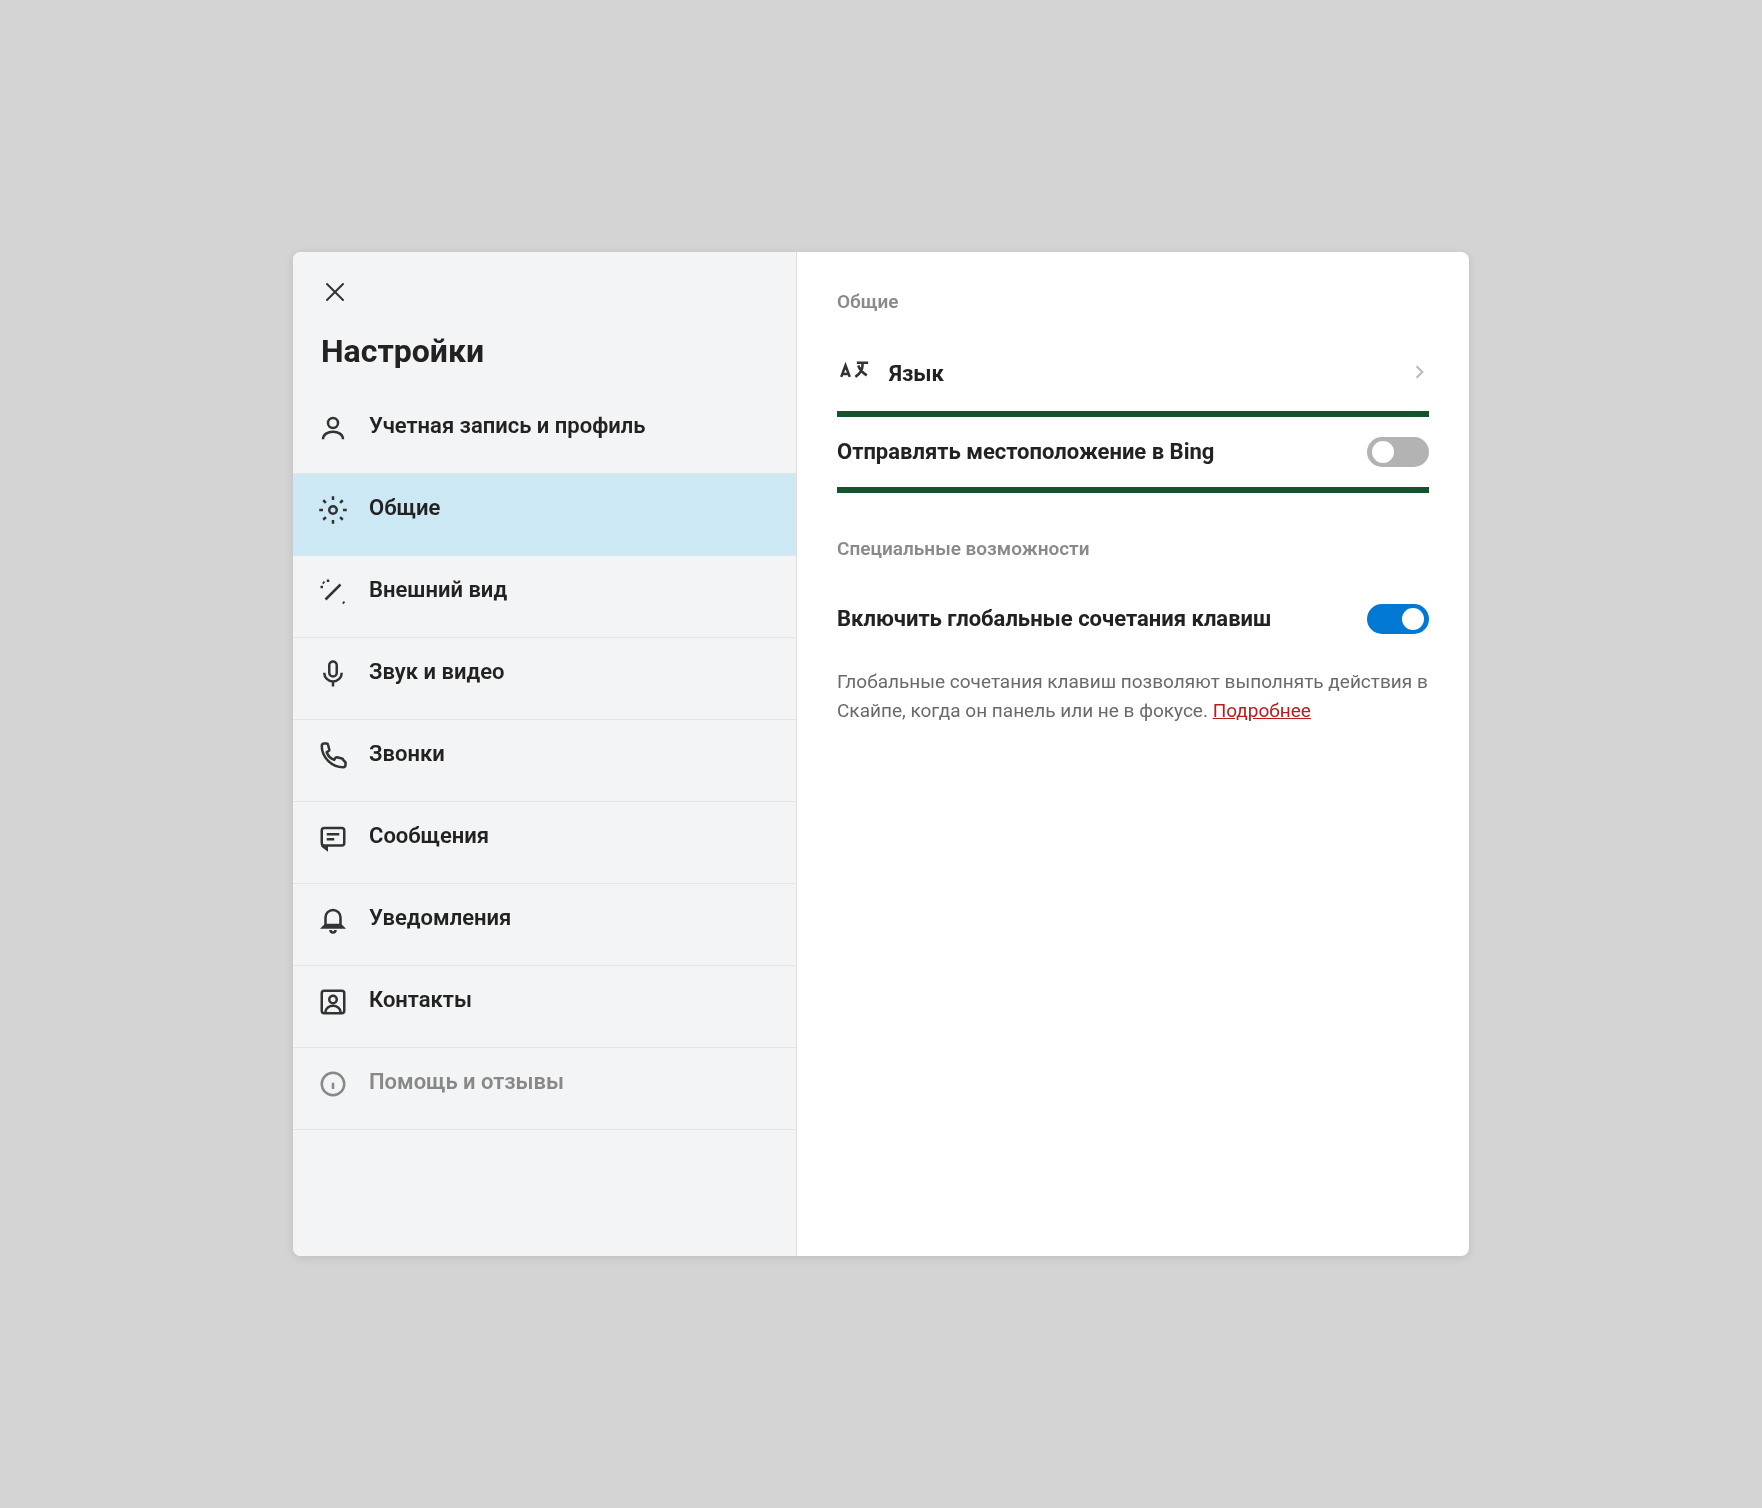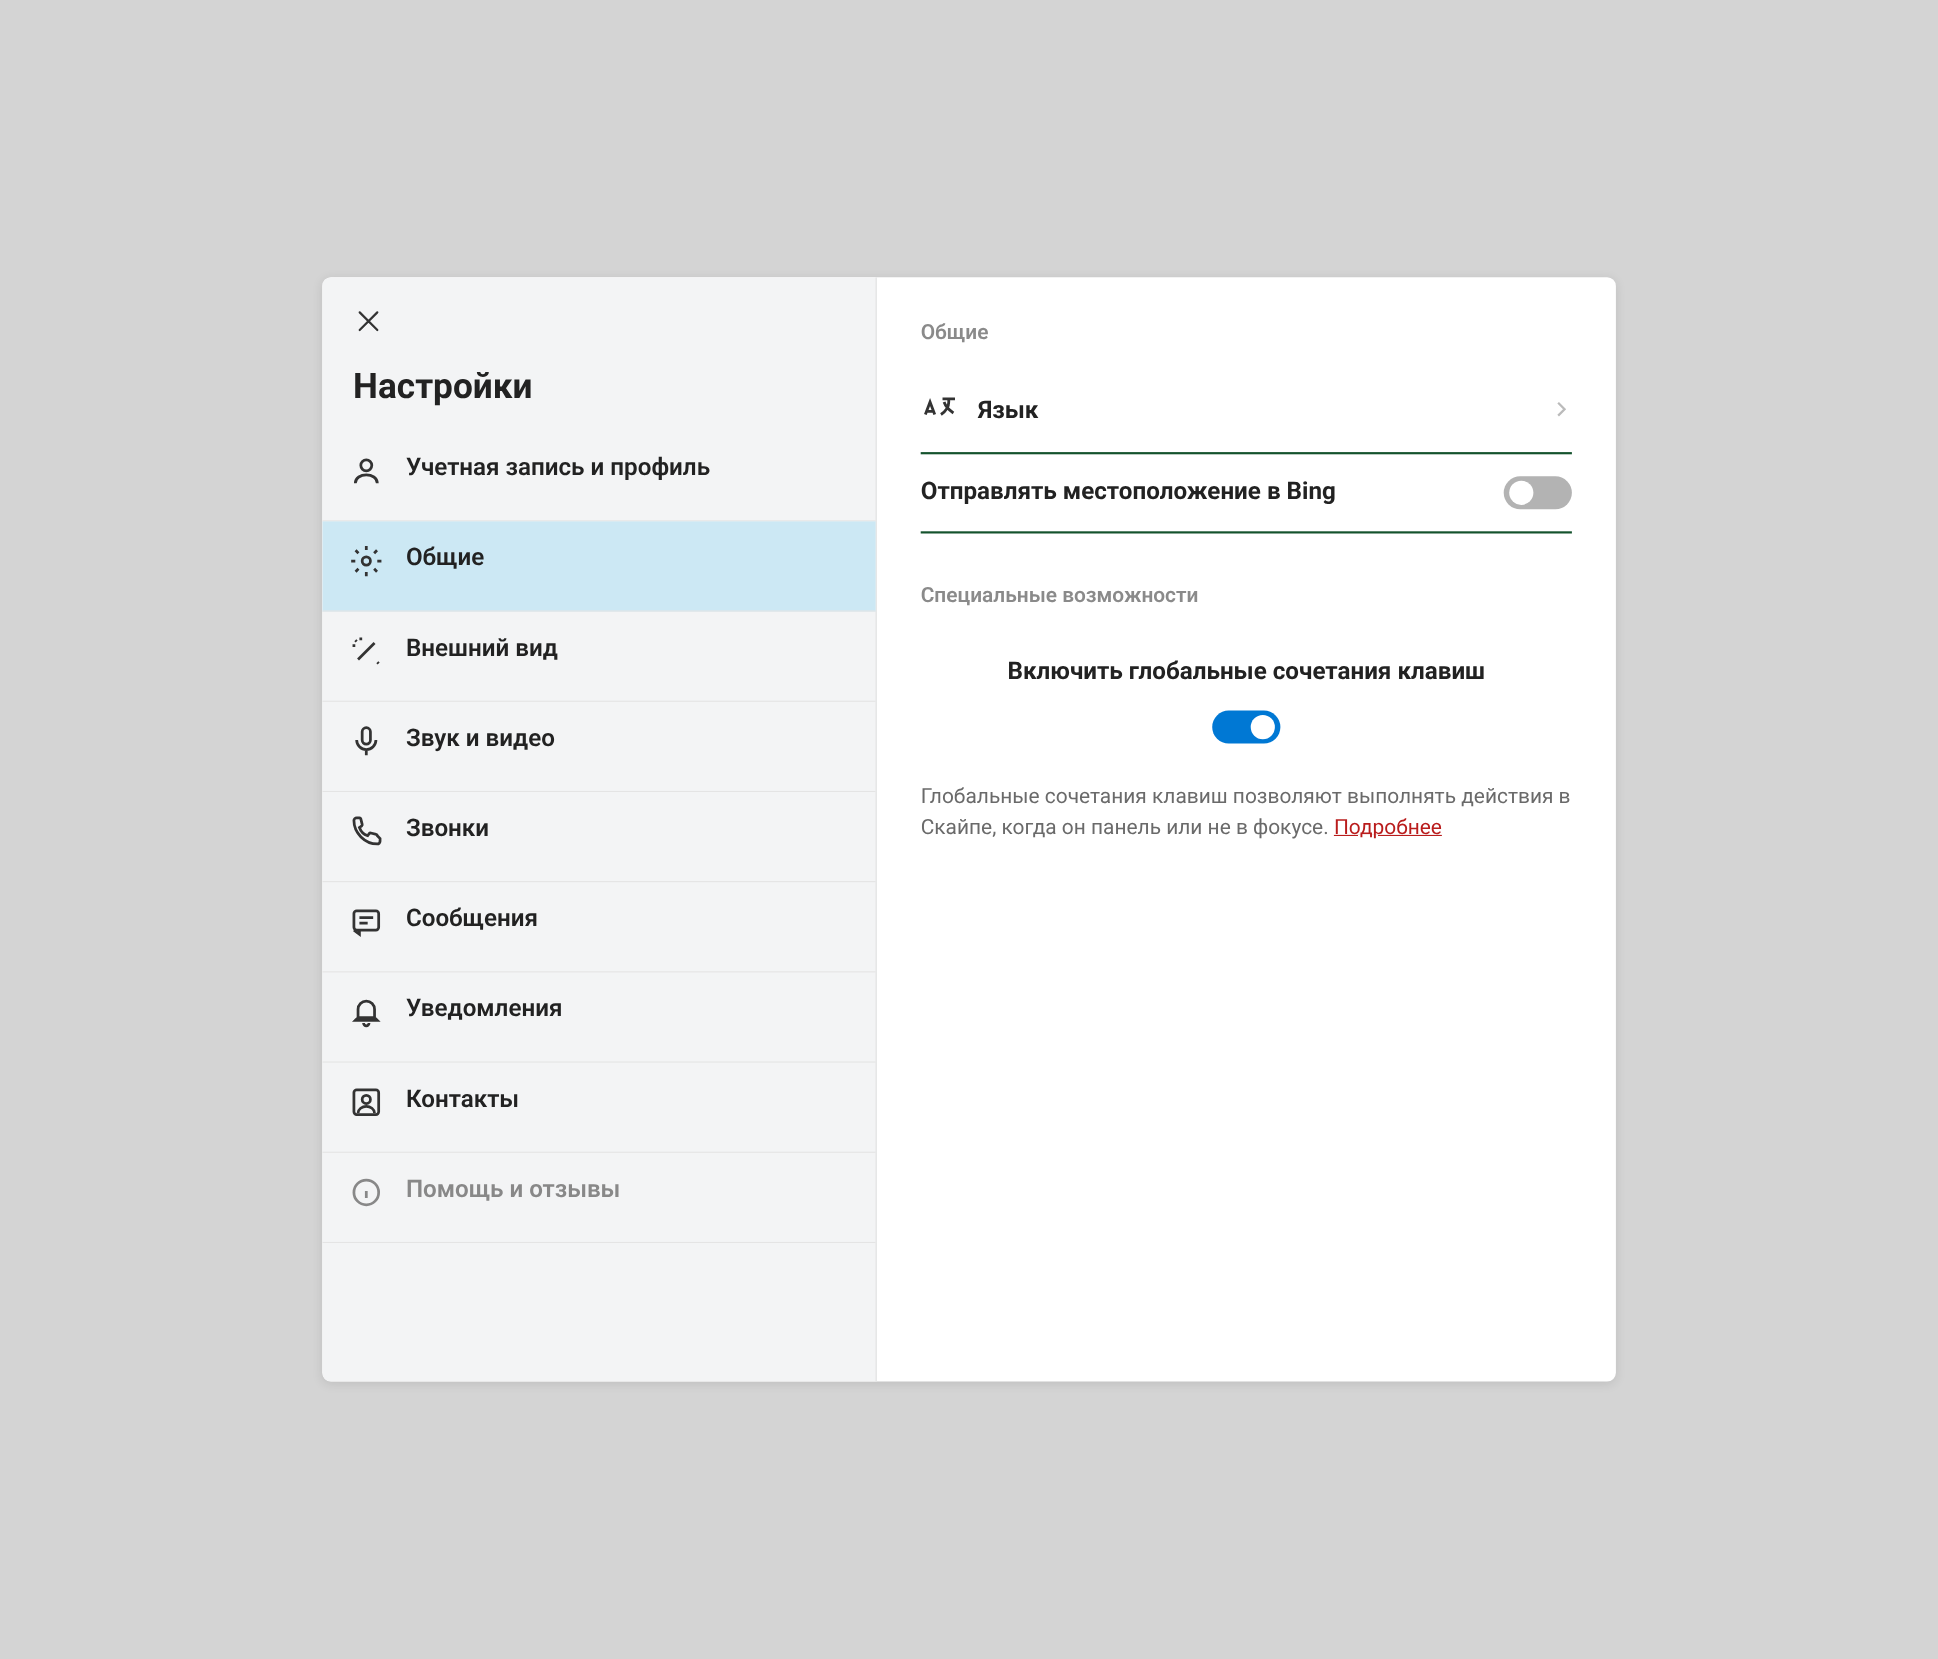--- a/index.html
+++ b/index.html
@@ -90,21 +90,21 @@
       font-size: 19px;
       color: #8a8a8a;
       font-weight: 600;
       margin-bottom: 24px;
     }
     .row {
       display: flex;
       align-items: center;
       justify-content: space-between;
       padding: 20px 0;
-      border-bottom: 2px solid #14532d;
+      border-bottom: 6px solid #14532d;
       gap: 20px;
     }
     .row-left {
       display: flex;
       align-items: center;
       gap: 18px;
       flex: 1;
     }
     .row-icon {
       width: 34px;
@@ -302,21 +302,21 @@
       </div>
       <div class="toggle off">
         <div class="toggle-knob"></div>
       </div>
     </div>
 
     <div class="section-gap"></div>
 
     <div class="section-header">Специальные возможности</div>
 
-    <div class="row" style="border-bottom:none;flex-direction:column;">
+    <div class="row" style="border-bottom:none;">
       <div class="row-left">
         <span class="row-label">Включить глобальные сочетания клавиш</span>
       </div>
       <div class="toggle on">
         <div class="toggle-knob"></div>
       </div>
     </div>
 
     <div class="description">
       <span>Глобальные сочетания клавиш позволяют выполнять действия в Скайпе, когда он панель или не в фокусе. </span><a href="#">Подробнее</a>

